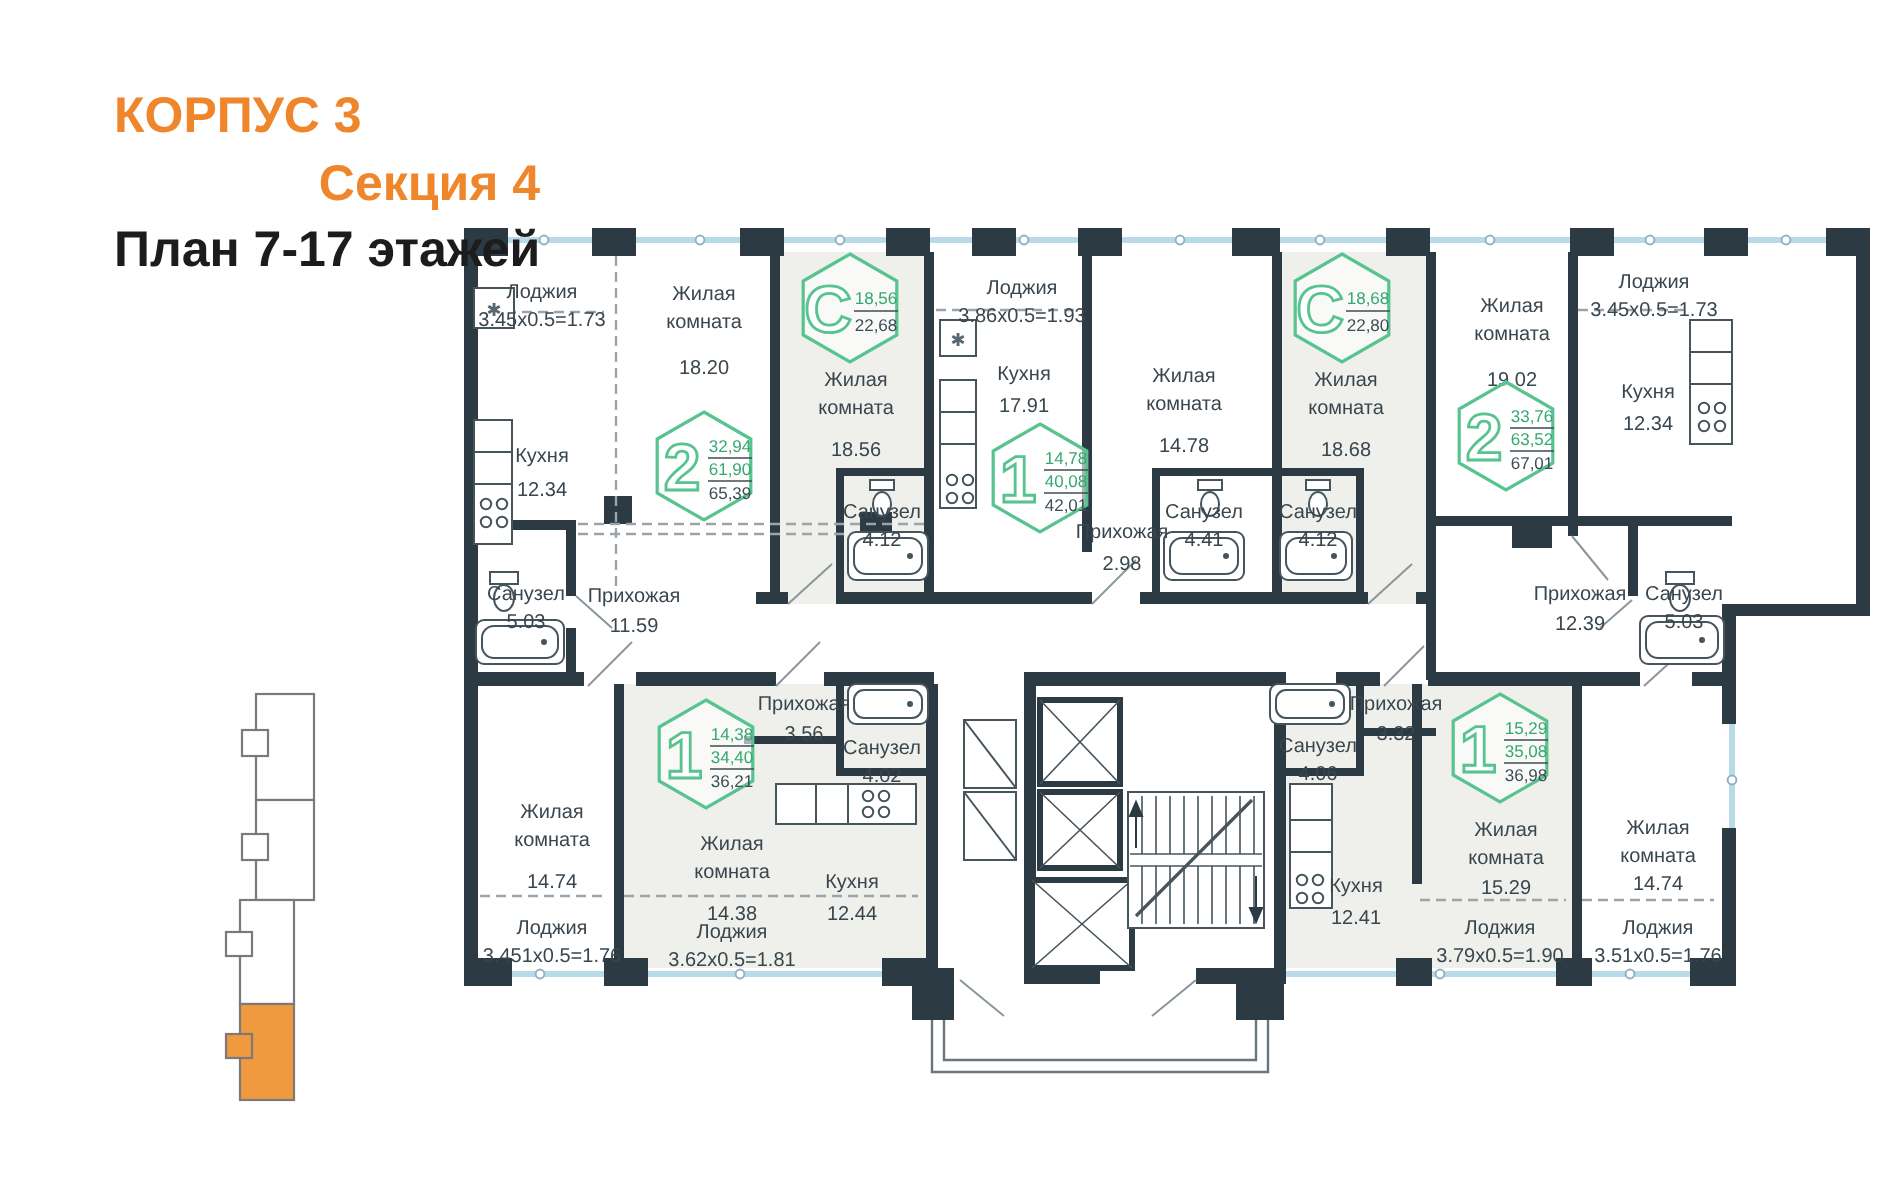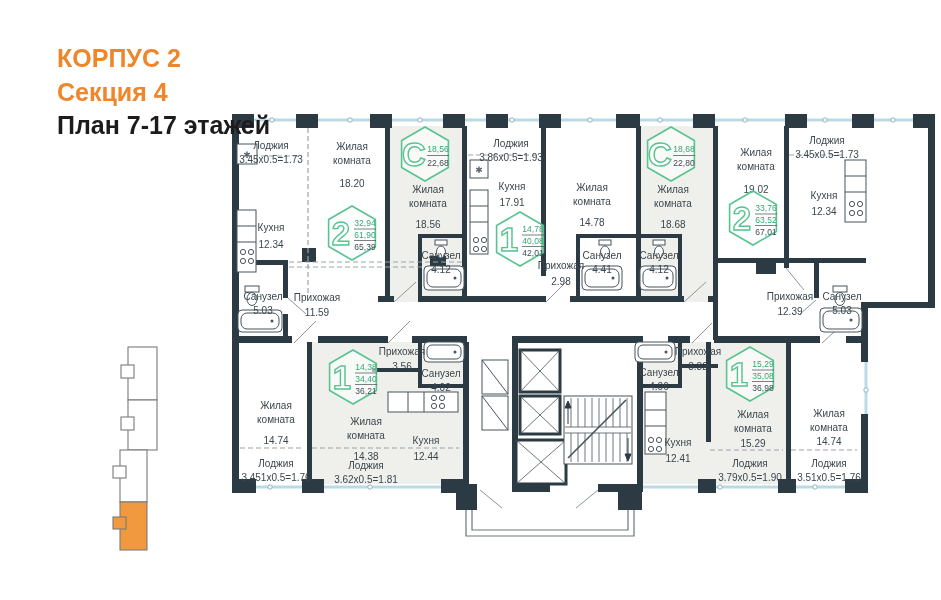--- a/index.html
+++ b/index.html
@@ -1,36 +1,36 @@
 <!DOCTYPE html>
 <html><head>
 <meta charset="utf-8">
 <style>
   html,body{margin:0;padding:0;background:#fff;}
   #stage{position:relative;width:941px;height:600px;background:#fff;overflow:hidden;
          font-family:"Liberation Sans",sans-serif;}
   #hdr{position:absolute;left:57px;top:46px;line-height:1;}
   .hline1{font-size:25px;font-weight:bold;color:#F0862B;margin:0 0 9px 0;}
-  .hline2{font-size:25px;font-weight:bold;color:#F0862B;margin:0 0 8px 0;}
+  .hline2{font-size:25px;font-weight:bold;color:#F0862B;margin:0 0 8px 0;text-align:right;}
   .hline3{font-size:25px;font-weight:bold;color:#1c1c1c;margin:0;}
   svg text{font-family:"Liberation Sans",sans-serif;}
   .rl{font-size:10px;fill:#3A464E;}
   .wall{fill:#2C3A43;}
   .thin{stroke:#46545C;stroke-width:1;fill:#fff;}
   .dash{stroke:#9AA4AB;stroke-width:1.2;fill:none;stroke-dasharray:5 3;}
   .door{stroke:#8A969C;stroke-width:1;fill:none;}
   .glz{stroke:#B9DBE8;stroke-width:3;fill:none;}
 </style>
 </head>
 <body>
 
 <div id="stage">
 
   <div id="hdr">
-    <p class="hline1">КОРПУС 2</p>
+    <p class="hline1">КОРПУС 3</p>
     <p class="hline2">Секция 4</p>
     <p class="hline3">План 7-17 этажей</p>
   </div>
 
   <svg id="plan" width="941" height="600" viewBox="0 0 941 600">
 
     <g fill="#EFF0EC">
       <rect x="388" y="126" width="78" height="176"></rect>
       <rect x="641" y="126" width="76" height="176"></rect>
       <rect x="310" y="342" width="155" height="142"></rect>

